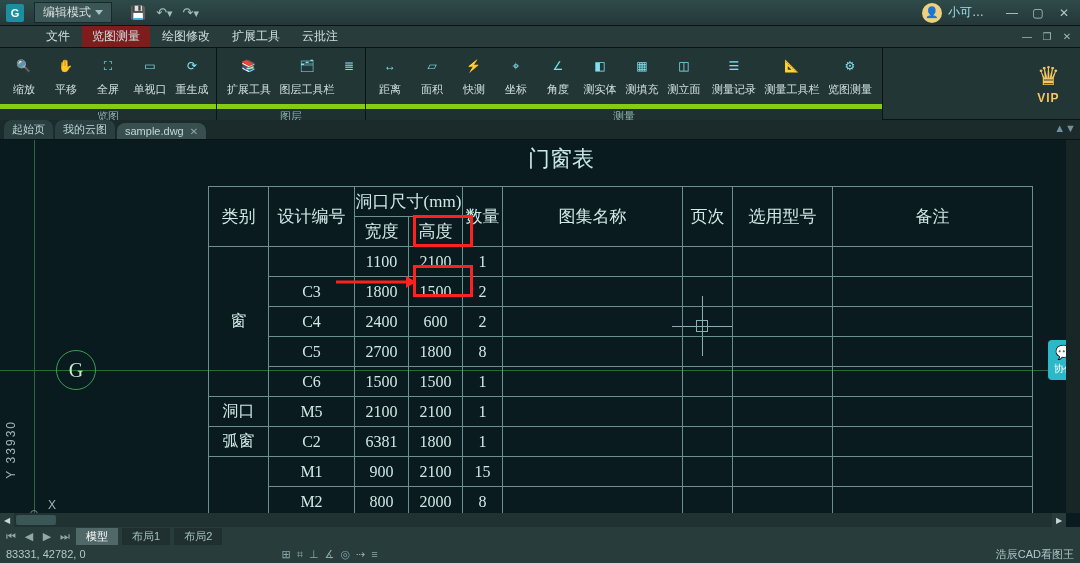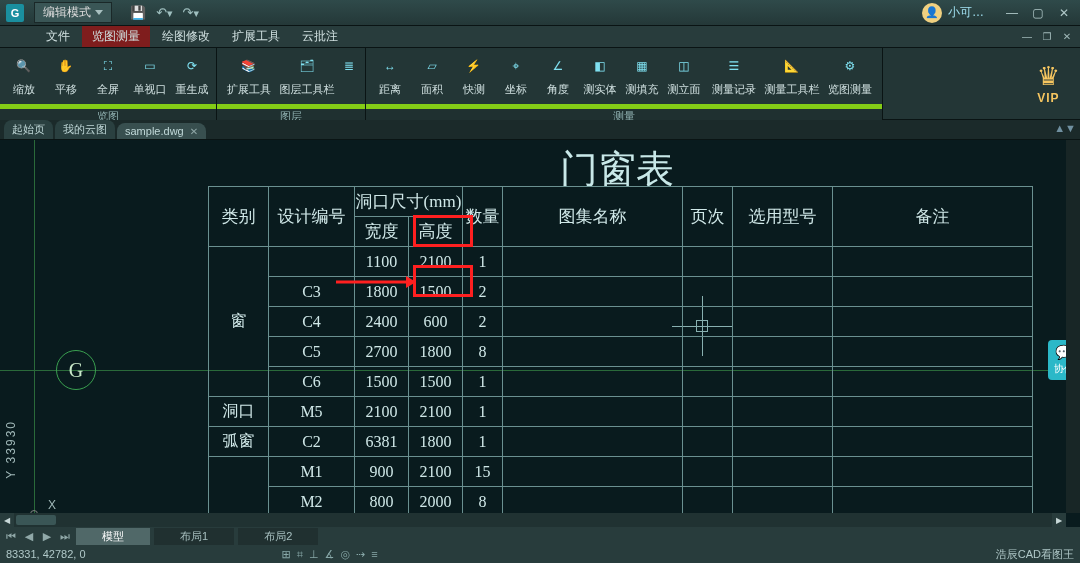--- a/index.html
+++ b/index.html
@@ -48,21 +48,21 @@
   .ruler-line-h { position:absolute; left:0; right:0; top:230px; height:1px; background:#2a6a3a;}
   .g-circle { position:absolute; left:56px; top:210px; width:40px; height:40px; border:1px solid #3aa050; border-radius:50%; display:flex; align-items:center; justify-content:center; color:#c8e8c8; font-size:20px; font-family:"KaiTi",serif;}
   .axis-y-label { position:absolute; left:4px; top:280px; writing-mode:vertical-rl; transform:rotate(180deg); color:#a0b8b8; font-size:12px; letter-spacing:2px;}
   .axis-x-mark { position:absolute; left:48px; top:358px; color:#a0b8b8; font-size:12px;}
   .origin-dot { position:absolute; left:30px; top:370px; width:8px; height:8px; border:1px solid #808080; border-radius:50%;}
   
   .crosshair-v { position:absolute; left:702px; top:156px; width:1px; height:60px; background:#88b0b0;}
   .crosshair-h { position:absolute; left:672px; top:186px; width:60px; height:1px; background:#88b0b0;}
   .crosshair-box { position:absolute; left:696px; top:180px; width:12px; height:12px; border:1px solid #88b0b0;}
 
-  .dwg-title { position:absolute; left:560px; top:4px; font-size:38px; font-family:"SimSun","KaiTi",serif; color:#c8e8e8;}
+  .dwg-title { position:absolute; left:528px; top:4px; font-size:22px; font-family:"SimSun","KaiTi",serif; color:#c8e8e8;}
   
   table.dwg { position:absolute; left:208px; top:46px; border-collapse:collapse; font-family:"SimSun","KaiTi",serif; color:#d0e8e8;}
   table.dwg td, table.dwg th { border:1px solid #6a9090; padding:0; text-align:center; vertical-align:middle; height:30px; font-weight:normal;}
   table.dwg th { font-size:17px;}
   table.dwg td { font-size:16px;}
   .col-cat{width:60px;} .col-num{width:86px;} .col-w{width:54px;} .col-h{width:54px;} .col-qty{width:40px;}
   .col-name{width:180px;} .col-page{width:50px;} .col-model{width:100px;} .col-note{width:200px;}
   
   .red-box { position:absolute; border:3px solid #ff2020; pointer-events:none;}
   .red-arrow { position:absolute; pointer-events:none;}
@@ -71,21 +71,21 @@
   .collab-btn .ic { font-size:14px;}
 
   .scrollbar-h { position:absolute; bottom:0; left:0; right:14px; height:14px; background:#182626; display:flex; align-items:center;}
   .scrollbar-h .arrow { width:14px; height:14px; background:#283c3c; display:flex; align-items:center; justify-content:center; font-size:8px; cursor:pointer;}
   .scrollbar-h .track { flex:1; height:14px; background:#203232; position:relative;}
   .scrollbar-h .thumb { position:absolute; left:2px; width:40px; top:2px; bottom:2px; background:#3a5656; border-radius:2px;}
   .scrollbar-v { position:absolute; right:0; top:0; bottom:14px; width:14px; background:#182626; display:flex; flex-direction:column;}
   
   .layout-tabs { height:18px; background:#283c3c; display:flex; align-items:center; padding-left:4px; gap:4px; font-size:11px;}
   .layout-tabs .lnav { width:14px; text-align:center; color:#90a8a8; cursor:pointer;}
-  .layout-tabs .ltab { padding:1px 26px; background:#203030; color:#a8c0c0; cursor:pointer;}
+  .layout-tabs .ltab { padding:1px 10px; background:#203030; color:#a8c0c0; cursor:pointer;}
   .layout-tabs .ltab.active { background:#506868; color:#fff;}
 
   .status-bar { height:18px; background:#283c3c; display:flex; align-items:center; font-size:11px; color:#b0c8c8; padding:0 6px; gap:16px;}
   .status-bar .sicons { display:flex; gap:6px; margin-left:180px;}
   .status-bar .sicons span { color:#88a8a8; cursor:pointer;}
   .status-bar .brand { margin-left:auto; color:#b0c8c8;}
 </style>
 </head>
 <body>
 

